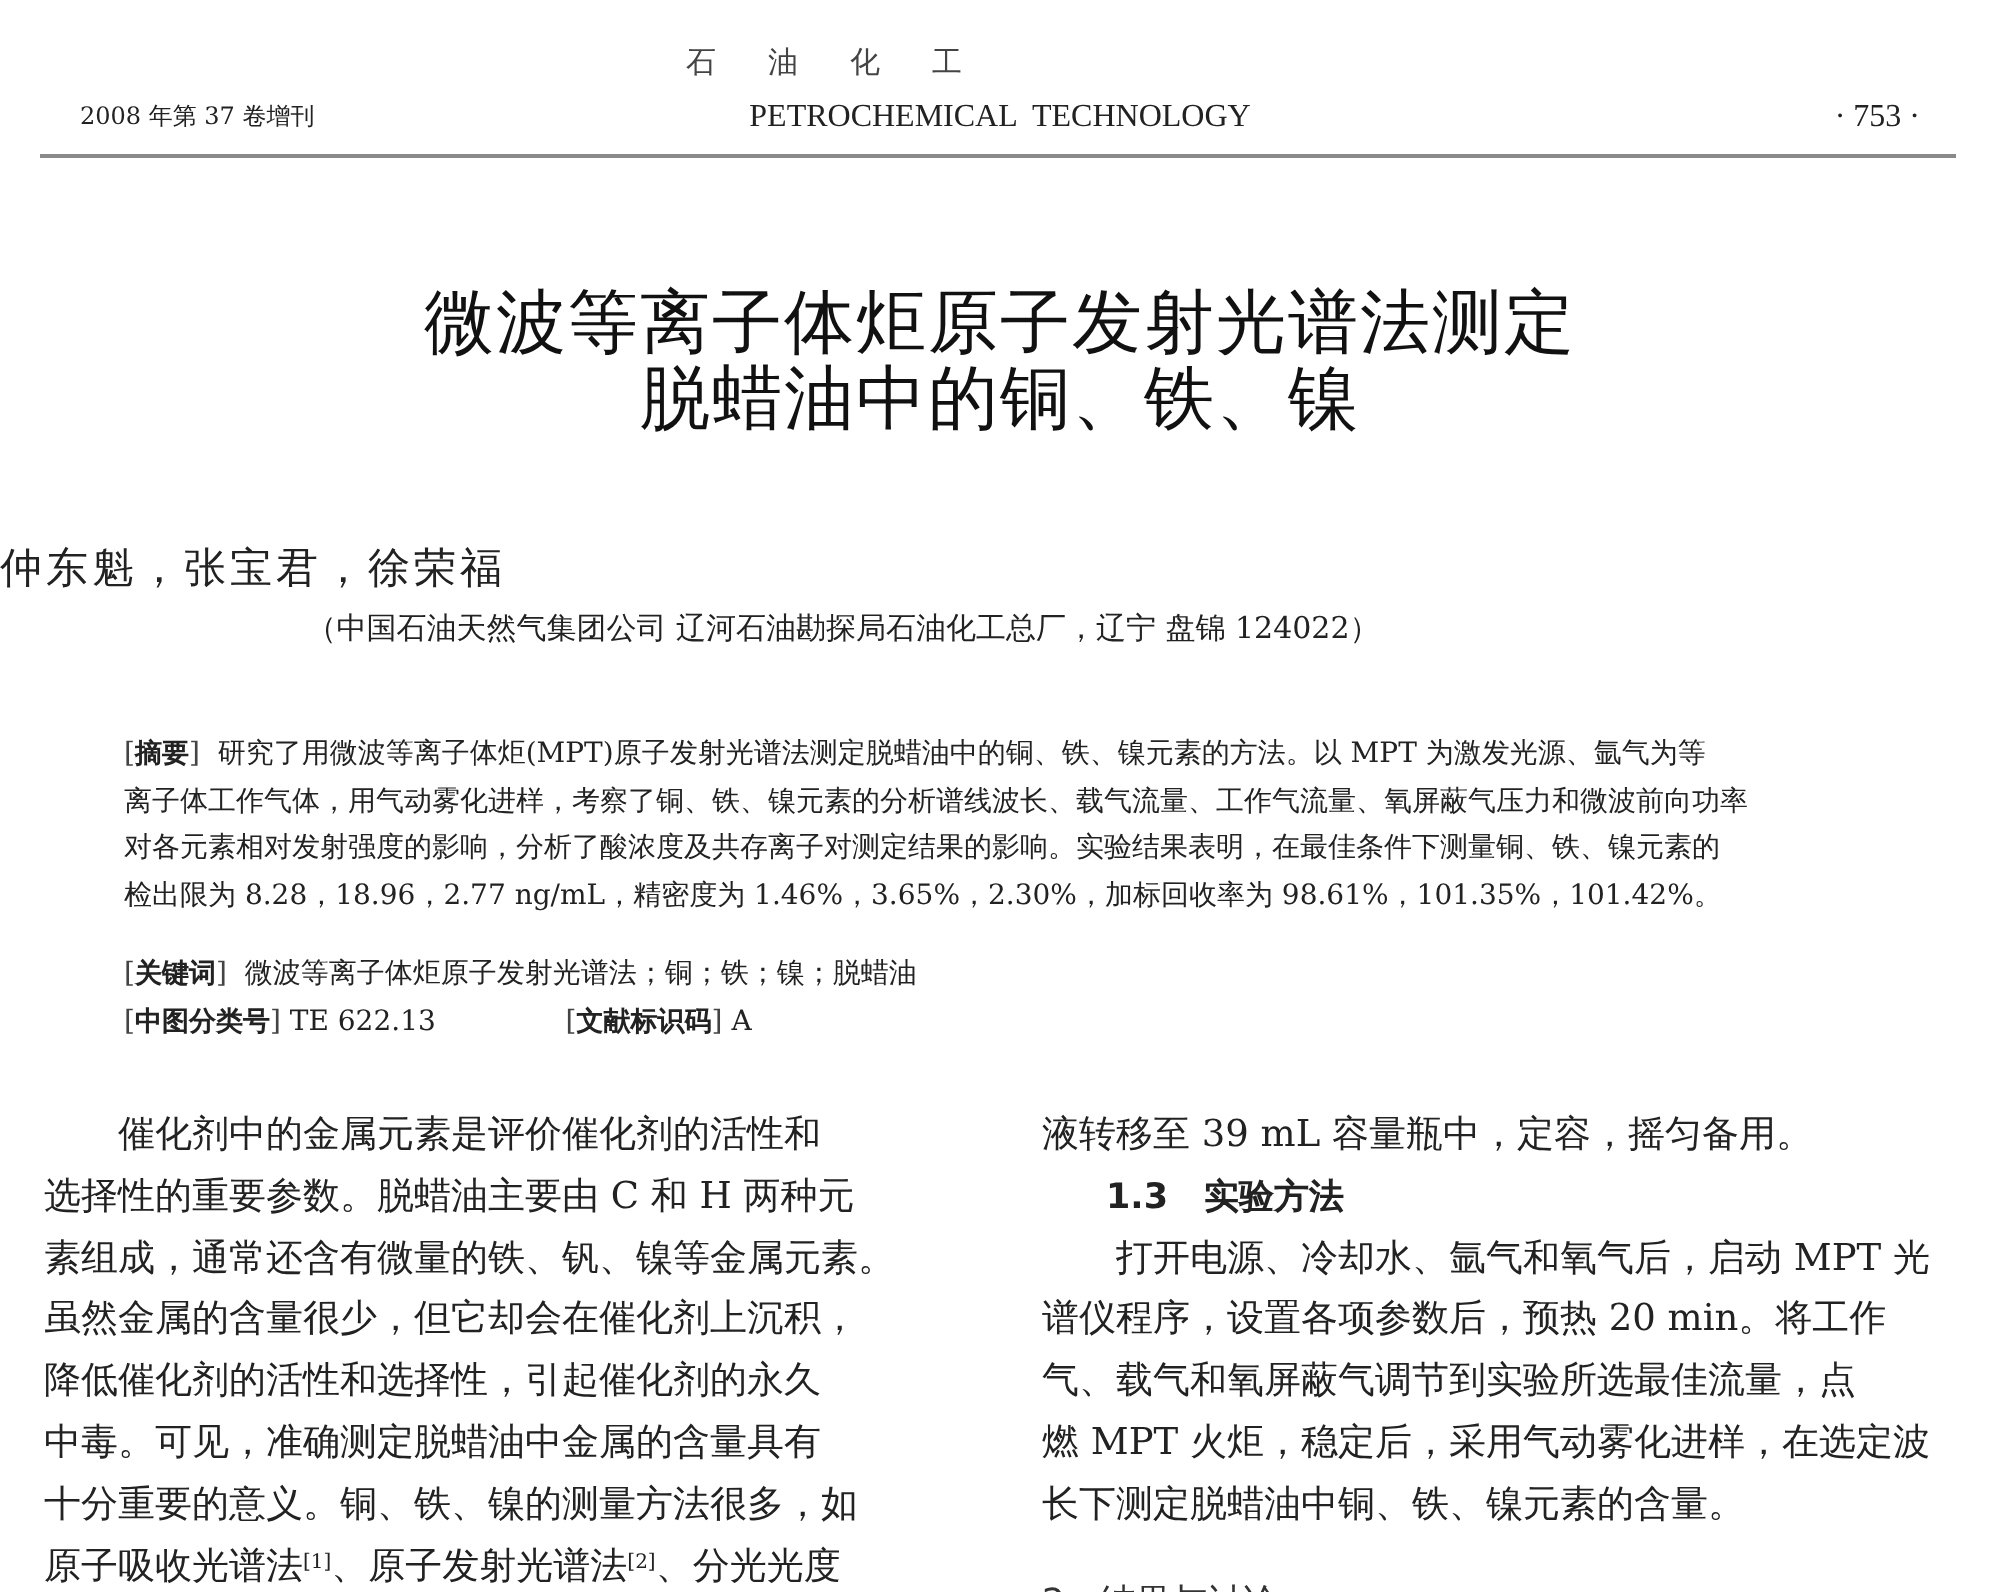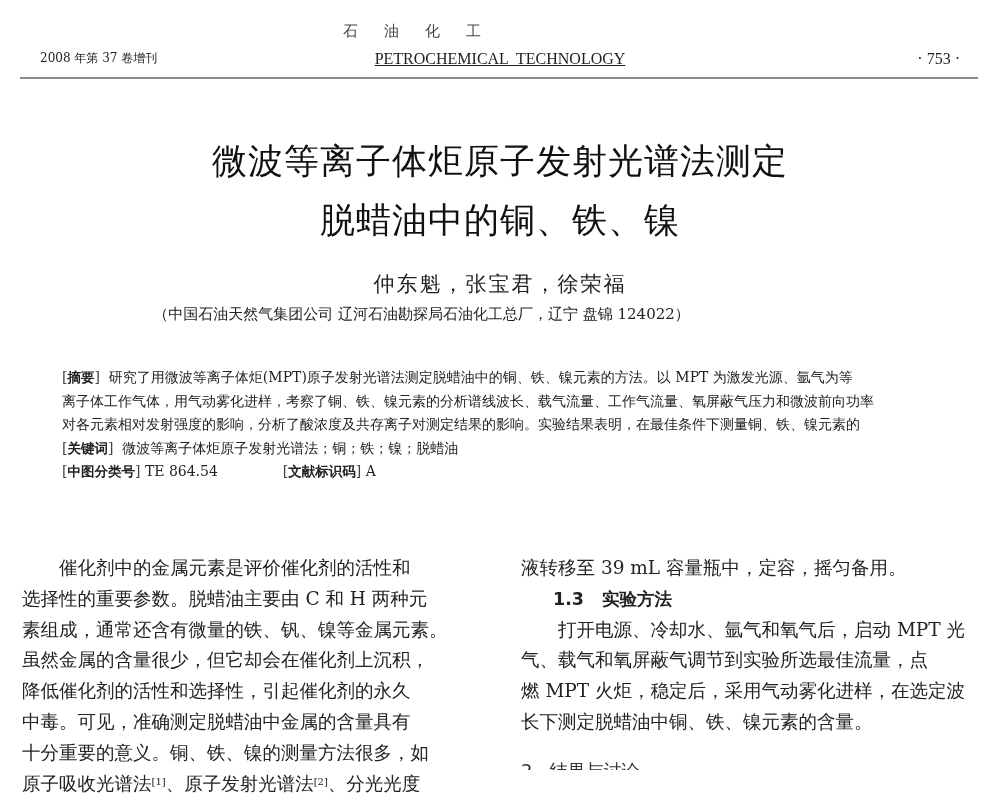--- a/index.html
+++ b/index.html
@@ -12,75 +12,76 @@
   
   .hdr-left { left: 40px; top: 50px; font-size: 12px; color: #222; }
   .hdr-cn { left: 0; width: 824px; top: 22px; text-align: center; font-size: 15px; color: #444; letter-spacing: 26px; padding-left: 26px; box-sizing: border-box; }
   .hdr-en { left: 0; width: 1000px; top: 50px; text-align: center; font-size: 16px; color: #222; font-family: "Liberation Serif", serif; }
   .hdr-page { right: 40px; top: 50px; font-size: 16px; color: #222; font-family: "Liberation Serif", serif; text-align: center; }
   .hdr-rule { left: 20px; width: 958px; top: 77px; height: 2px; background: #8a8a8a; }
 
   
   .title { left: 0; width: 1000px; text-align: center; font-family: "DejaVu Sans", sans-serif; font-size: 35px; color: #111; letter-spacing: 1px; }
   .title.l1 { top: 138px; }
-  .title.l2 { top: 197px; }
+  .title.l2 { top: 176px; }
 
   
-  .authors { left: 0; width: 1000px; top: 270px; text-align: center; font-size: 21px; letter-spacing: 2px; color: #222; }
+  .authors { left: 0; width: 1000px; top: 270px; font-size: 21px; letter-spacing: 2px; color: #222; }
   .affil { left: 0; width: 843px; top: 305px; text-align: center; font-size: 15px; color: #222; }
 
   
   .abs-block { left: 62px; width: 880px; top: 366px; font-size: 14px; line-height: 23.5px; color: #222; text-align: justify; }
   .abs-block .line { white-space: nowrap; }
   .tag { font-family: "DejaVu Sans", sans-serif; font-weight: bold; font-size: 13.5px; }
   .br { color: #444; }
-  .kw-row { margin-top: 0; }
+  .kw-row { margin-top: 16px; }
   .cls-gap { display: inline-block; width: 56px; }
 
   
   .col { font-size: 18.5px; line-height: 30.8px; color: #222; }
   .col .line { white-space: nowrap; display: block; }
   .col-left { left: 22px; width: 460px; top: 553px; }
   .col-right { left: 521px; width: 460px; top: 553px; }
   .indent { padding-left: 37px; }
   .sec-head { font-family: "DejaVu Sans", sans-serif; font-weight: bold; font-size: 17.5px; margin-left: 32px; }
   .sec-head .num { margin-right: 18px; }
   sup { font-size: 10px; vertical-align: top; position: relative; top: -2px; }
   .cut { height: 14px; overflow: hidden; display: block; }
   .cut span { display: block; font-family: "DejaVu Sans", sans-serif; font-size: 18px; line-height: 30px; color: #333; }
 </style>
 </head>
 <body>
 
 <div class="abs hdr-left">2008 年第 37 卷增刊</div>
 <div class="abs hdr-cn">石油化工</div>
-<div class="abs hdr-en" style="white-space:pre;text-decoration:underline;">PETROCHEMICAL  TECHNOLOGY</div>
+<div class="abs hdr-en" style="white-space:pre;">PETROCHEMICAL  TECHNOLOGY</div>
 <div class="abs hdr-page">· 753 ·</div>
 <div class="abs hdr-rule"></div>
 
 <div class="abs title l1">微波等离子体炬原子发射光谱法测定</div>
 <div class="abs title l2">脱蜡油中的铜、铁、镍</div>
 
 <div class="abs authors">仲东魁，张宝君，徐荣福</div>
 <div class="abs affil">（中国石油天然气集团公司  辽河石油勘探局石油化工总厂，辽宁  盘锦 124022）</div>
 
 <div class="abs abs-block">
   <div class="line">
     <span class="br">[</span><span class="tag">摘要</span><span class="br">]</span>&nbsp;
     <span>研究了用微波等离子体炬(MPT)原子发射光谱法测定脱蜡油中的铜、铁、镍元素的方法。以 MPT 为激发光源、氩气为等</span>
   </div>
   <div class="line">离子体工作气体，用气动雾化进样，考察了铜、铁、镍元素的分析谱线波长、载气流量、工作气流量、氧屏蔽气压力和微波前向功率</div>
   <div class="line">对各元素相对发射强度的影响，分析了酸浓度及共存离子对测定结果的影响。实验结果表明，在最佳条件下测量铜、铁、镍元素的</div>
+  <div class="line">检出限为 8.28，18.96，2.77 ng/mL，精密度为 1.46%，3.65%，2.30%，加标回收率为 98.61%，101.35%，101.42%。</div>
   <div class="line kw-row">
     <span class="br">[</span><span class="tag">关键词</span><span class="br">]</span>&nbsp;
     <span>微波等离子体炬原子发射光谱法；铜；铁；镍；脱蜡油</span>
   </div>
   <div class="line">
     <span class="br">[</span><span class="tag">中图分类号</span><span class="br">]</span>
-    <span>TE 864.54</span>
+    <span>TE 622.13</span>
     <span class="cls-gap"></span>
     <span class="br">[</span><span class="tag">文献标识码</span><span class="br">]</span>
     <span>A</span>
   </div>
 </div>
 
 <div class="abs col col-left">
   <span class="line indent">催化剂中的金属元素是评价催化剂的活性和</span>
   <span class="line">选择性的重要参数。脱蜡油主要由 C 和 H 两种元</span>
   <span class="line">素组成，通常还含有微量的铁、钒、镍等金属元素。</span>
@@ -92,20 +93,21 @@
     <span>原子吸收光谱法</span><sup>[1]</sup><span>、原子发射光谱法</span><sup>[2]</sup><span>、分光光度</span>
   </span>
 </div>
 
 <div class="abs col col-right">
   <span class="line">液转移至 39 mL 容量瓶中，定容，摇匀备用。</span>
   <span class="line sec-head">
     <span class="num">1.3</span><span>实验方法</span>
   </span>
   <span class="line indent">打开电源、冷却水、氩气和氧气后，启动 MPT 光</span>
+  <span class="line">谱仪程序，设置各项参数后，预热 20 min。将工作</span>
   <span class="line">气、载气和氧屏蔽气调节到实验所选最佳流量，点</span>
   <span class="line">燃 MPT 火炬，稳定后，采用气动雾化进样，在选定波</span>
   <span class="line">长下测定脱蜡油中铜、铁、镍元素的含量。</span>
   <span class="line" style="height:18px;"></span>
   <span class="cut">
     <span style="white-space:pre;">2   结果与讨论</span>
   </span>
 </div>
 
 </body></html>

